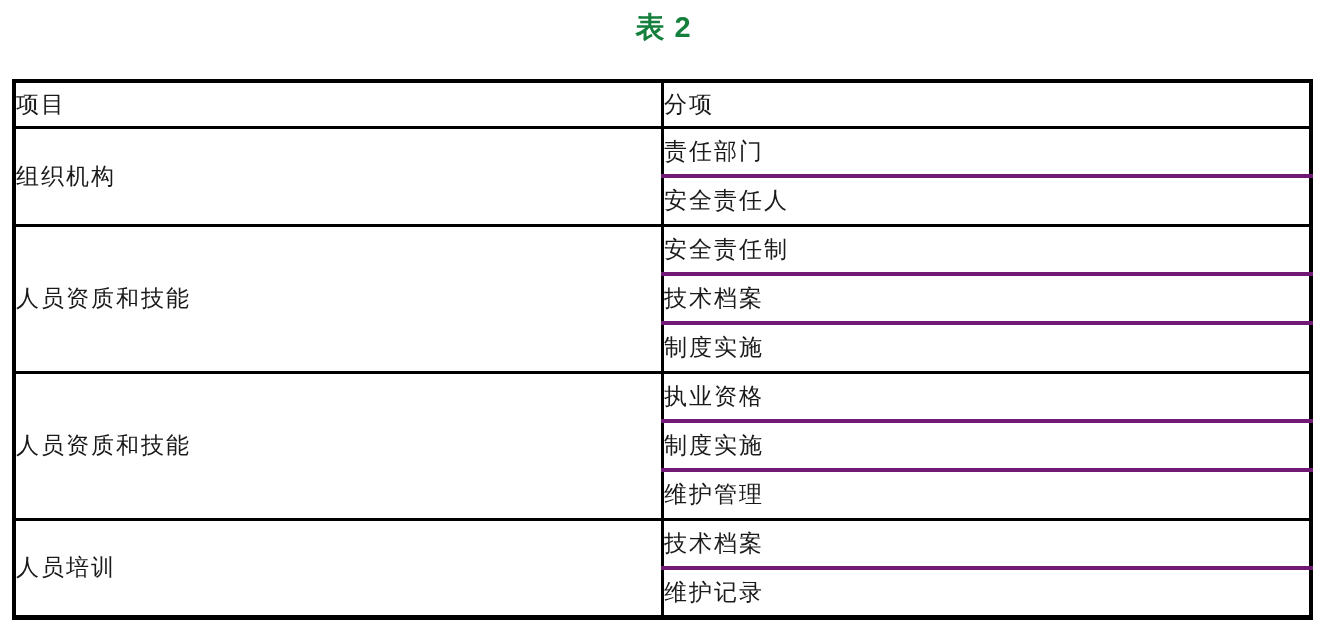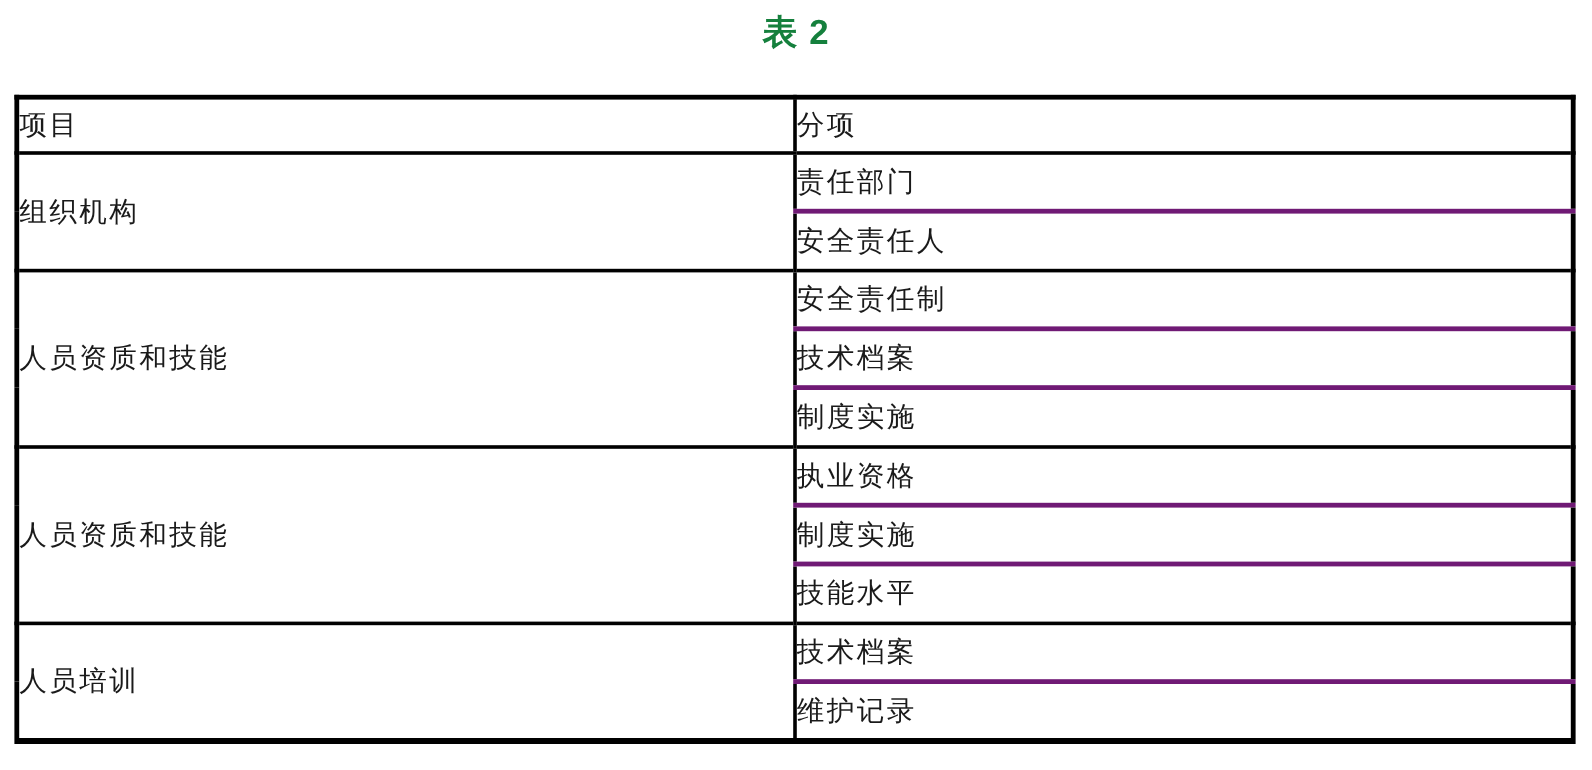--- a/index.html
+++ b/index.html
@@ -93,21 +93,21 @@
       </tr>
 
       <tr class="group-start">
         <td class="item-cell" rowspan="3">人员资质和技能</td>
         <td class="sub-cell">执业资格</td>
       </tr>
       <tr>
         <td class="sub-cell sub-divider">制度实施</td>
       </tr>
       <tr>
-        <td class="sub-cell sub-divider">技能水平</td>
+        <td class="sub-cell sub-divider">维护管理</td>
       </tr>
 
       <tr class="group-start">
         <td class="item-cell" rowspan="2">人员培训</td>
         <td class="sub-cell">技术档案</td>
       </tr>
       <tr>
         <td class="sub-cell sub-divider">维护记录</td>
       </tr>
     </tbody>

